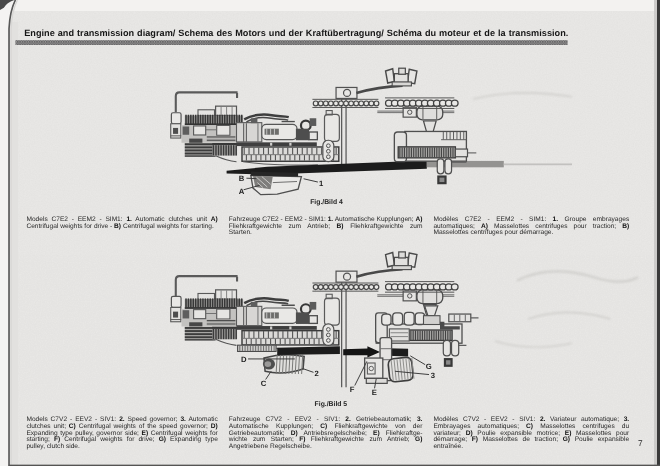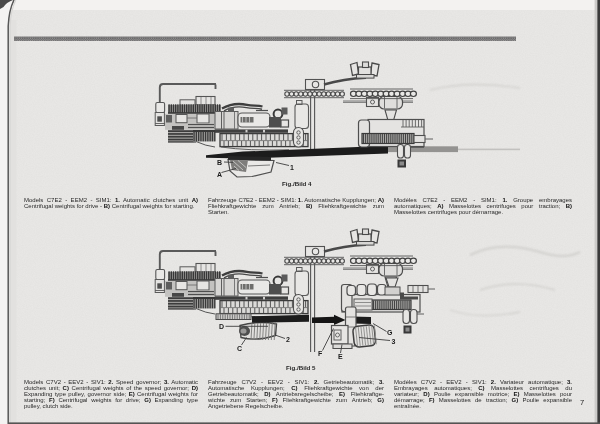--- a/index.html
+++ b/index.html
@@ -53,20 +53,21 @@
 <defs>
 <pattern id="ht" width="2.2" height="2.2" patternUnits="userSpaceOnUse">
 <rect width="2.2" height="2.2" fill="#9b9a97"></rect>
 <circle cx="0.7" cy="0.7" r="0.62" fill="#46454a"></circle>
 <circle cx="1.8" cy="1.8" r="0.45" fill="#54535a"></circle>
 </pattern>
 </defs>
 <rect x="14" y="36.5" width="502" height="4.4" fill="url(#ht)"></rect>
 </svg>
 
+<div style="position:absolute;left:22px;top:25.4px;width:560px;font-size:8.3px;font-weight:bold;color:#161616;letter-spacing:0.02px;word-spacing:0.4px;">Engine and transmission diagram/ Schema des Motors und der Kraftübertragung/ Schéma du moteur et de la transmission.</div>
 
 <svg width="600" height="424" viewBox="0 0 600 424" style="position:absolute;left:0;top:0" font-family="Liberation Sans, sans-serif">
 
 <g transform="translate(0,0)">
 
 <path d="M216,84 L163,84 Q159.8,84 159.8,87.5 L159.8,102 M215.5,84.5 L215.5,89" fill="none" stroke="#5a5a5a" stroke-width="1.9"></path>
 
 <rect x="155.8" y="102.5" width="8.8" height="10" rx="1.5" fill="#e9e8e6" stroke="#565656" stroke-width="1.1"></rect>
 
 <rect x="155.2" y="112.5" width="9.2" height="13" fill="#e4e3e1" stroke="#5a5a5a" stroke-width="1"></rect>

